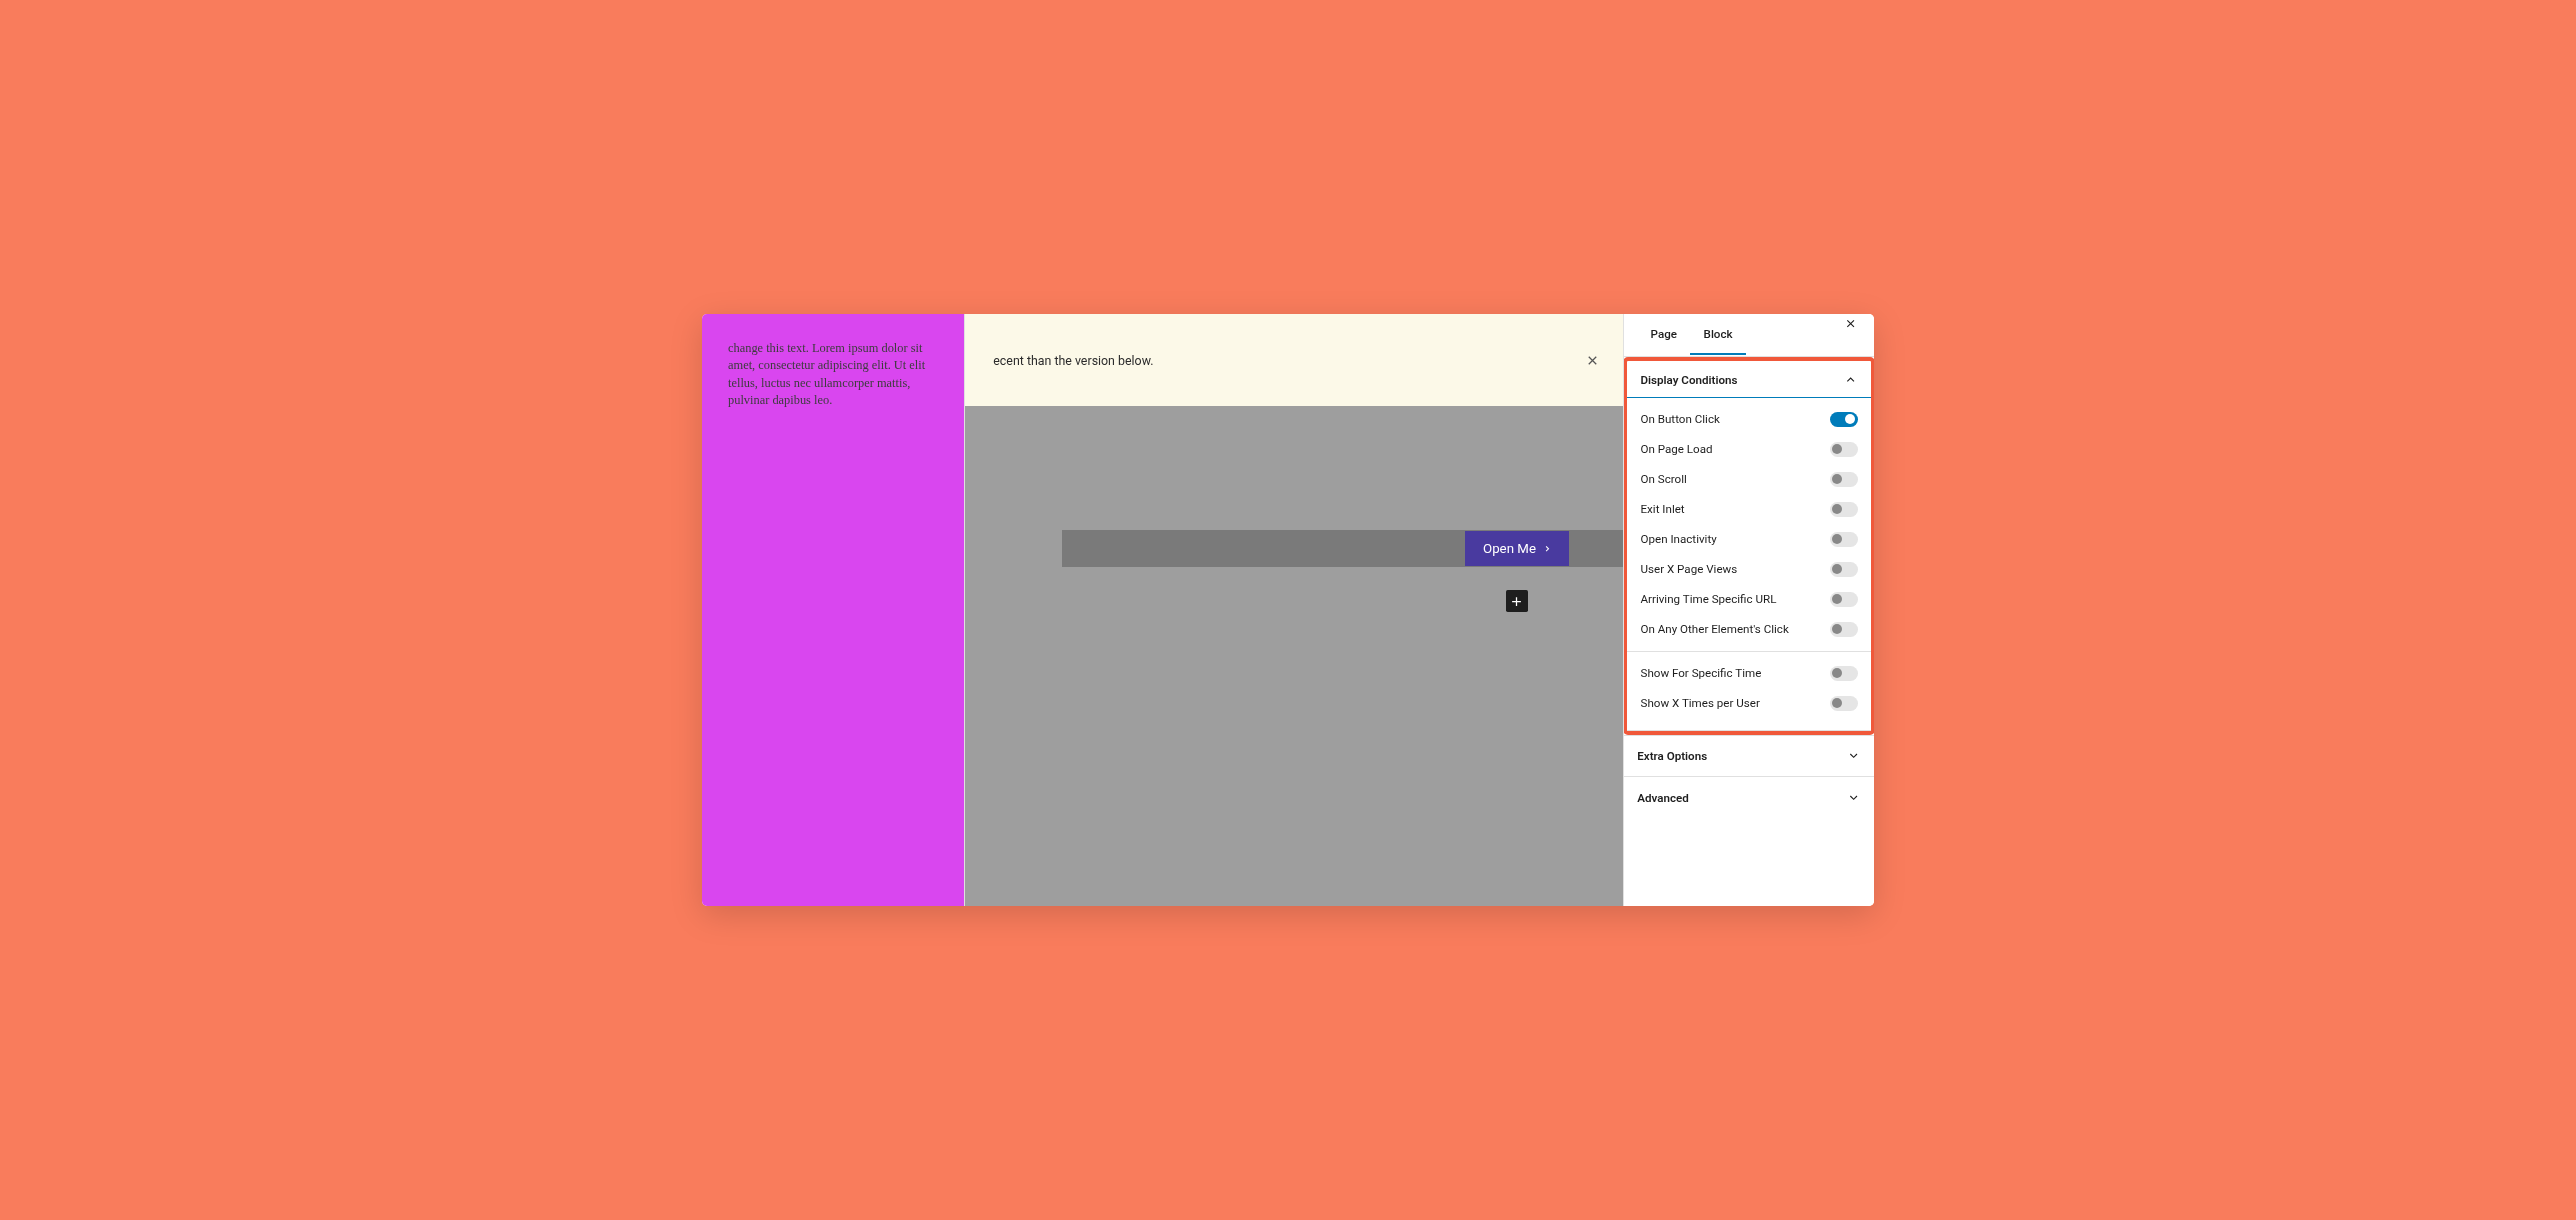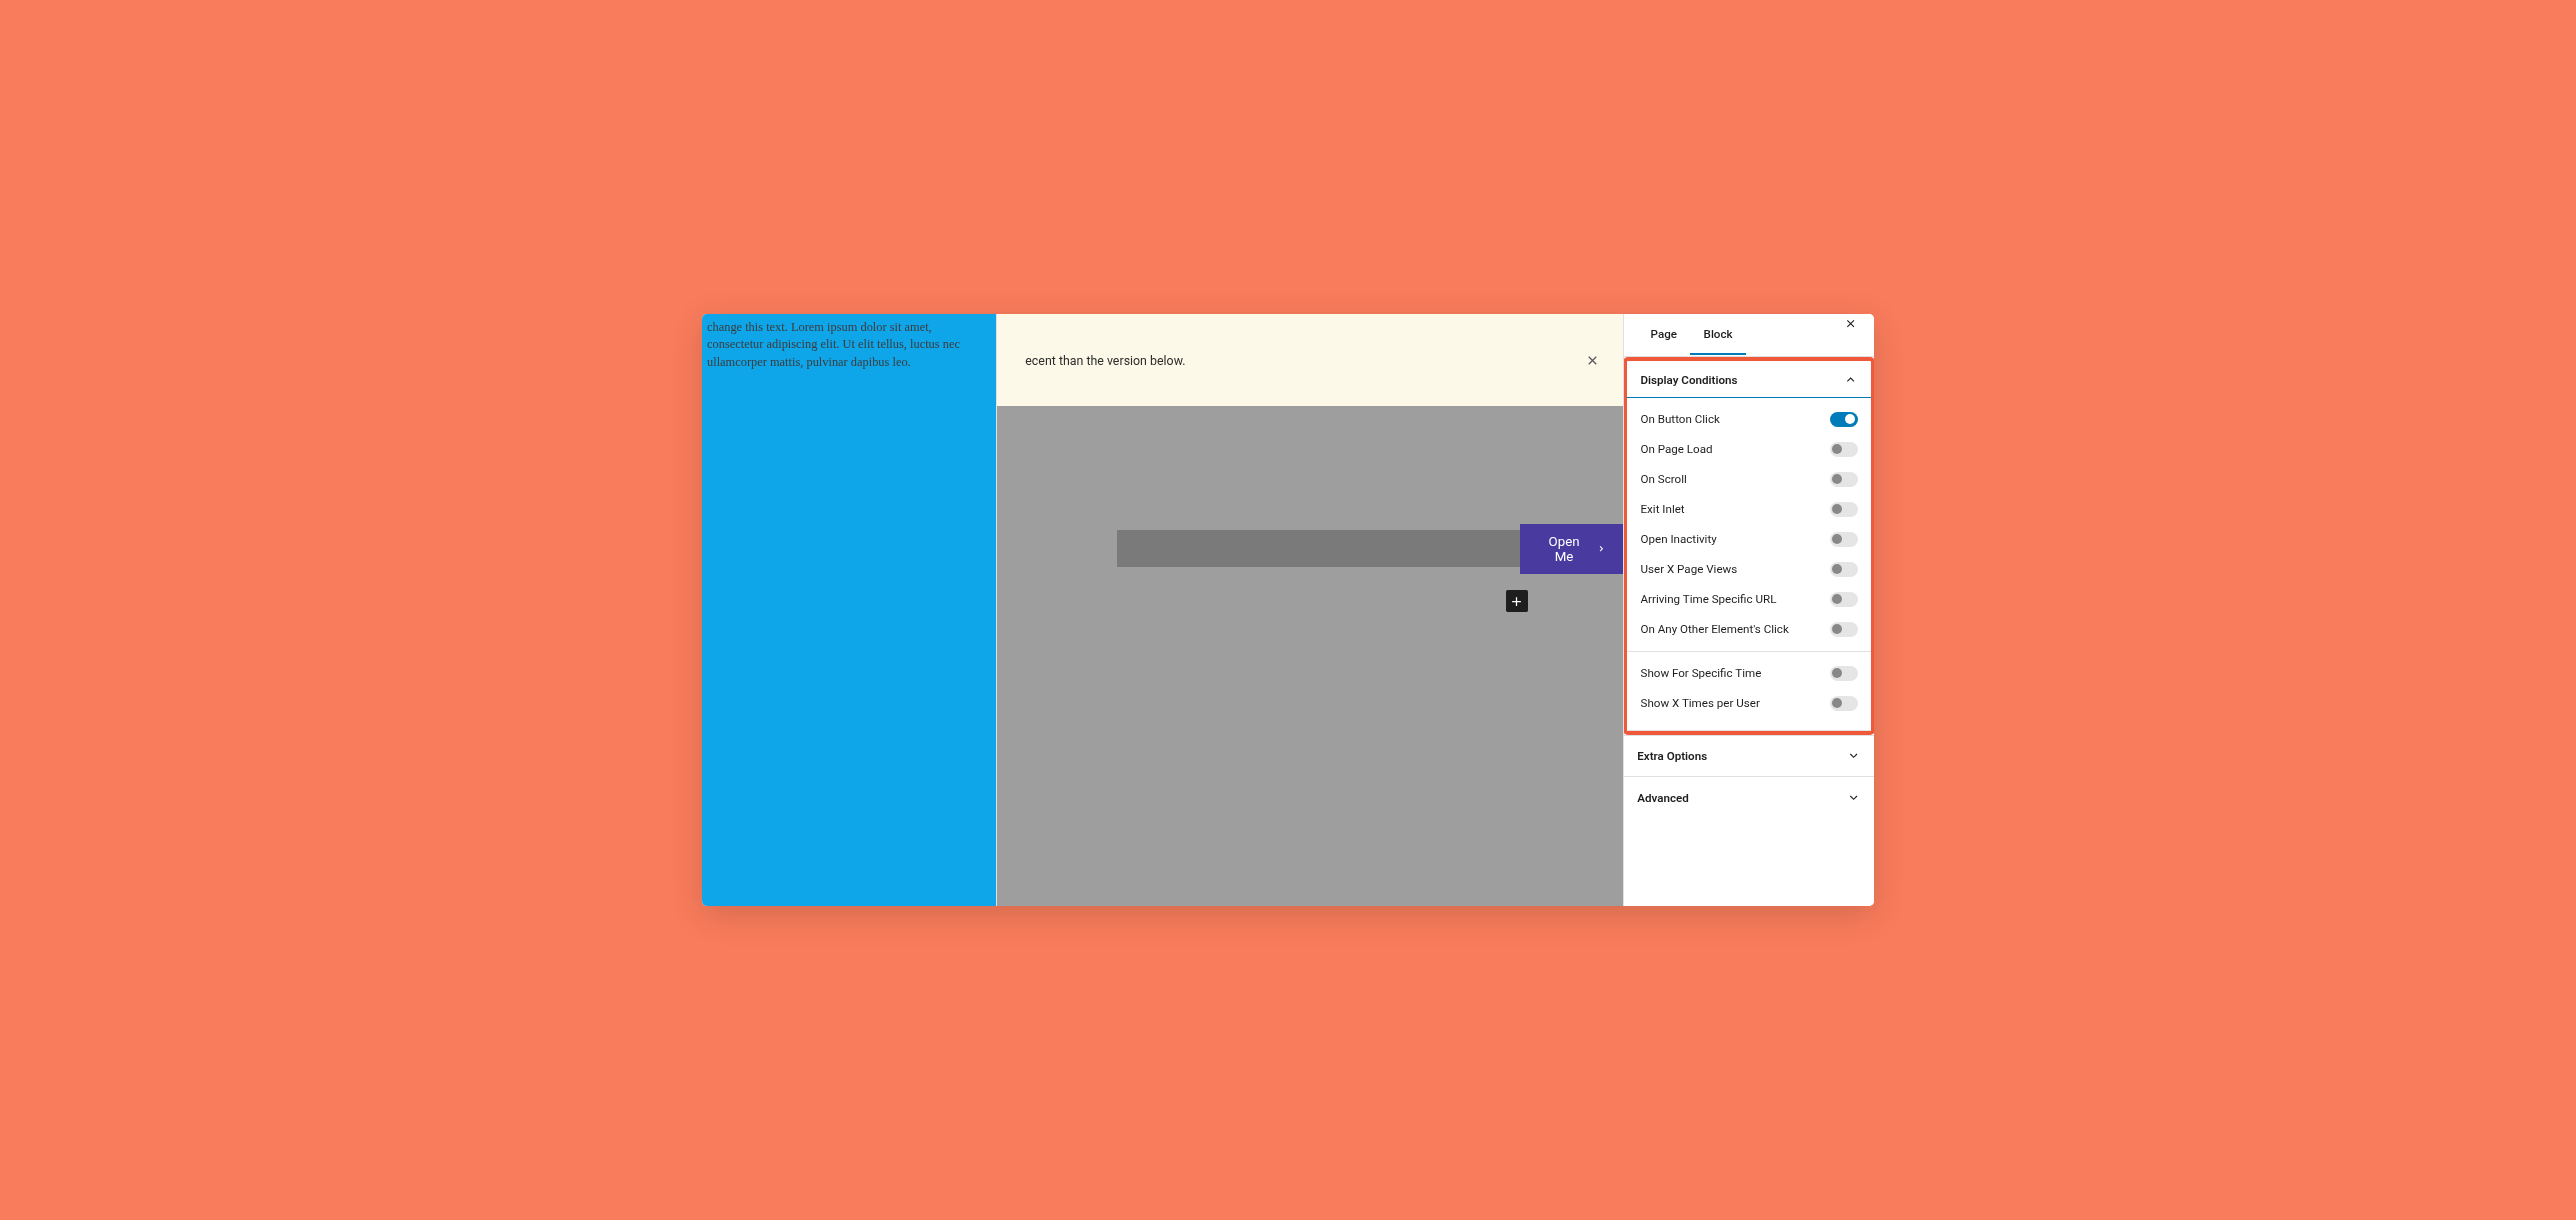--- a/index.html
+++ b/index.html
@@ -1,25 +1,25 @@
 <!DOCTYPE html>
 <html style="font-size:13.3px"><head>
 <meta charset="utf-8">
 <style>
 * { box-sizing: border-box; margin: 0; padding: 0; font-family: -apple-system, BlinkMacSystemFont, "Segoe UI", Roboto, sans-serif; }
 body { background: #f97c5c; display: flex; justify-content: center; align-items: center; min-height: 100vh; padding: 12.4px; }
 .app-window { width: 1172px; height: 592px; background: #fff; border-radius: 5px; box-shadow: 0 8.3px 33px rgba(0,0,0,0.15); display: flex; overflow: hidden; position: relative; }
-.left-panel { width: 295px; background: #0ea5e9; padding: 5px; border-right: 0.8px solid #e0e0e0; }
+.left-panel { width: 263px; background: #d946ef; padding: 26px; border-right: 0.8px solid #e0e0e0; }
 .lorem { font-family: Georgia, serif; color: #3c3c3c; font-size: 12.4px; line-height: 1.4; }
 .center { flex: 1; position: relative; background: #9e9e9e; display: flex; flex-direction: column; }
 .notice-bar { background: #fcf9e8; height: 92px; display: flex; align-items: center; justify-content: space-between; padding: 0 20px; }
 .notice-text { color: #2c2c2c; font-size: 12.4px; padding-left: 8.3px; }
 .notice-close { cursor: pointer; width: 21.5px; height: 21.5px; display: flex; align-items: center; justify-content: center; color: #555; }
 .canvas { flex: 1; position: relative; }
-.btn-wrap { position: absolute; top: 124px; left: 120px; right: 0; height: 37px; background: #7a7a7a; display: flex; align-items: center; }
+.btn-wrap { position: absolute; top: 124px; left: 97px; right: 0; height: 37px; background: #7a7a7a; display: flex; align-items: center; }
 .open-btn { position: absolute; left: 403px; background: #493a9f; color: #fff; padding: 10px 18px; display: flex; align-items: center; gap: 6.6px; font-size: 13.3px; cursor: pointer; border: none; }
 .add-block { position: absolute; top: 184px; right: 95px; width: 22.4px; height: 22.4px; background: #1e1e1e; color: #fff; display: flex; align-items: center; justify-content: center; cursor: pointer; border-radius: 1.7px; }
 .sidebar { width: 251px; background: #fff; border-left: 0.8px solid #e0e0e0; display: flex; flex-direction: column; }
 .tabs-row { display: flex; align-items: flex-start; border-bottom: 0.8px solid #e0e0e0; height: 43px; padding: 0 0 0 13.3px; }
 .tab { padding: 13.3px 13.3px 11.6px; font-size: 11.6px; font-weight: 500; color: #1e1e1e; cursor: pointer; border-bottom: 2.5px solid transparent; }
 .tab.active { border-bottom: 2.5px solid #007cba; }
 .tab-close { margin-left: auto; margin-right: 13.3px; cursor: pointer; color: #1e1e1e; width: 20px; height: 20px; display: flex; align-items: center; justify-content: center; }
 .panel-body { flex: 1; overflow-y: auto; position: relative; }
 .section-pad { padding: 10px 13.3px; }
 .align-label-row { display: flex; align-items: center; gap: 6.6px; margin-bottom: 8.3px; }

